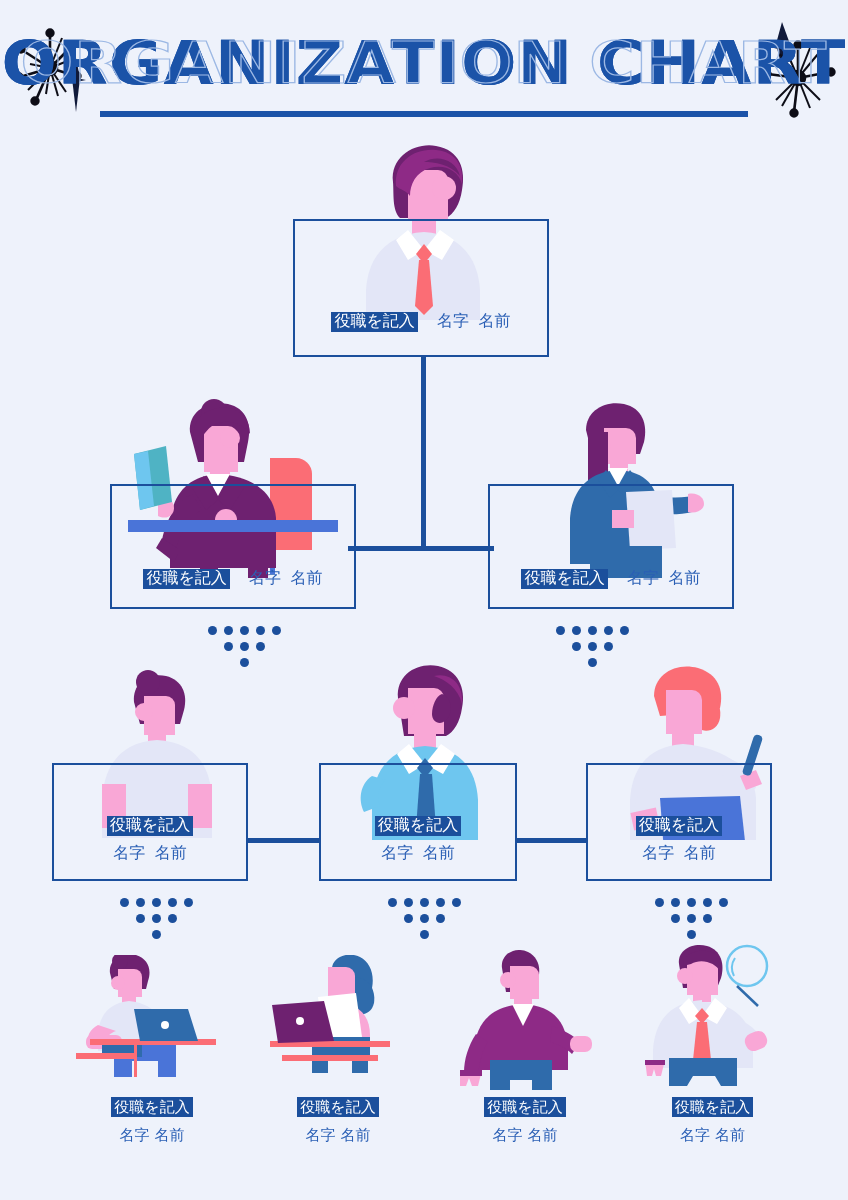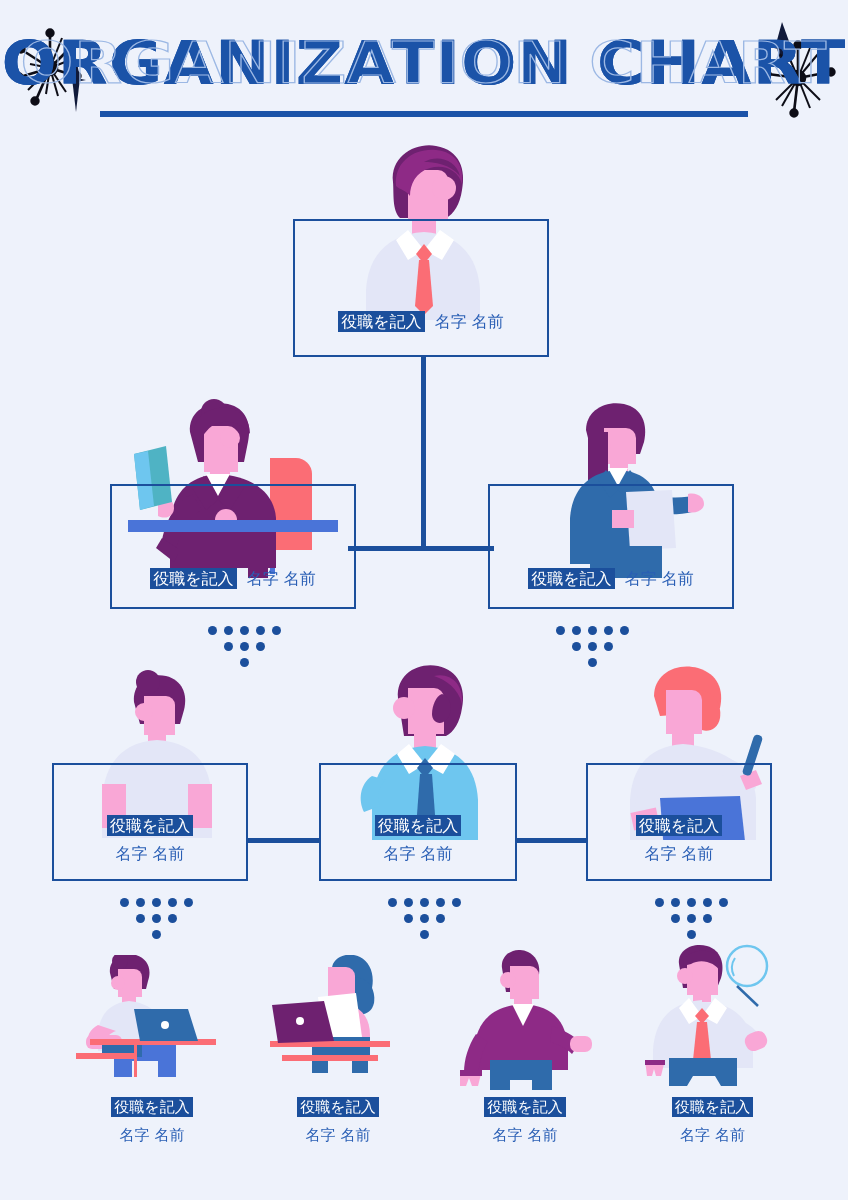--- a/index.html
+++ b/index.html
@@ -51,20 +51,21 @@
     position:absolute; left:100px; top:97px; width:648px; height:6px;
     background:#1b53a8;
   }
   .sparkle { position:absolute; }
 
   
   .node-box {
     position:absolute;
     border:2.5px solid #1b4f9c;
     background:transparent;
+    font-family:Liberation Mono, monospace;
   }
   .node-label {
     position:absolute;
     width:100%;
     text-align:center;
     color:#2a5fb5;
     font-size:16px;
     white-space:nowrap;
     line-height:22px;
   }

